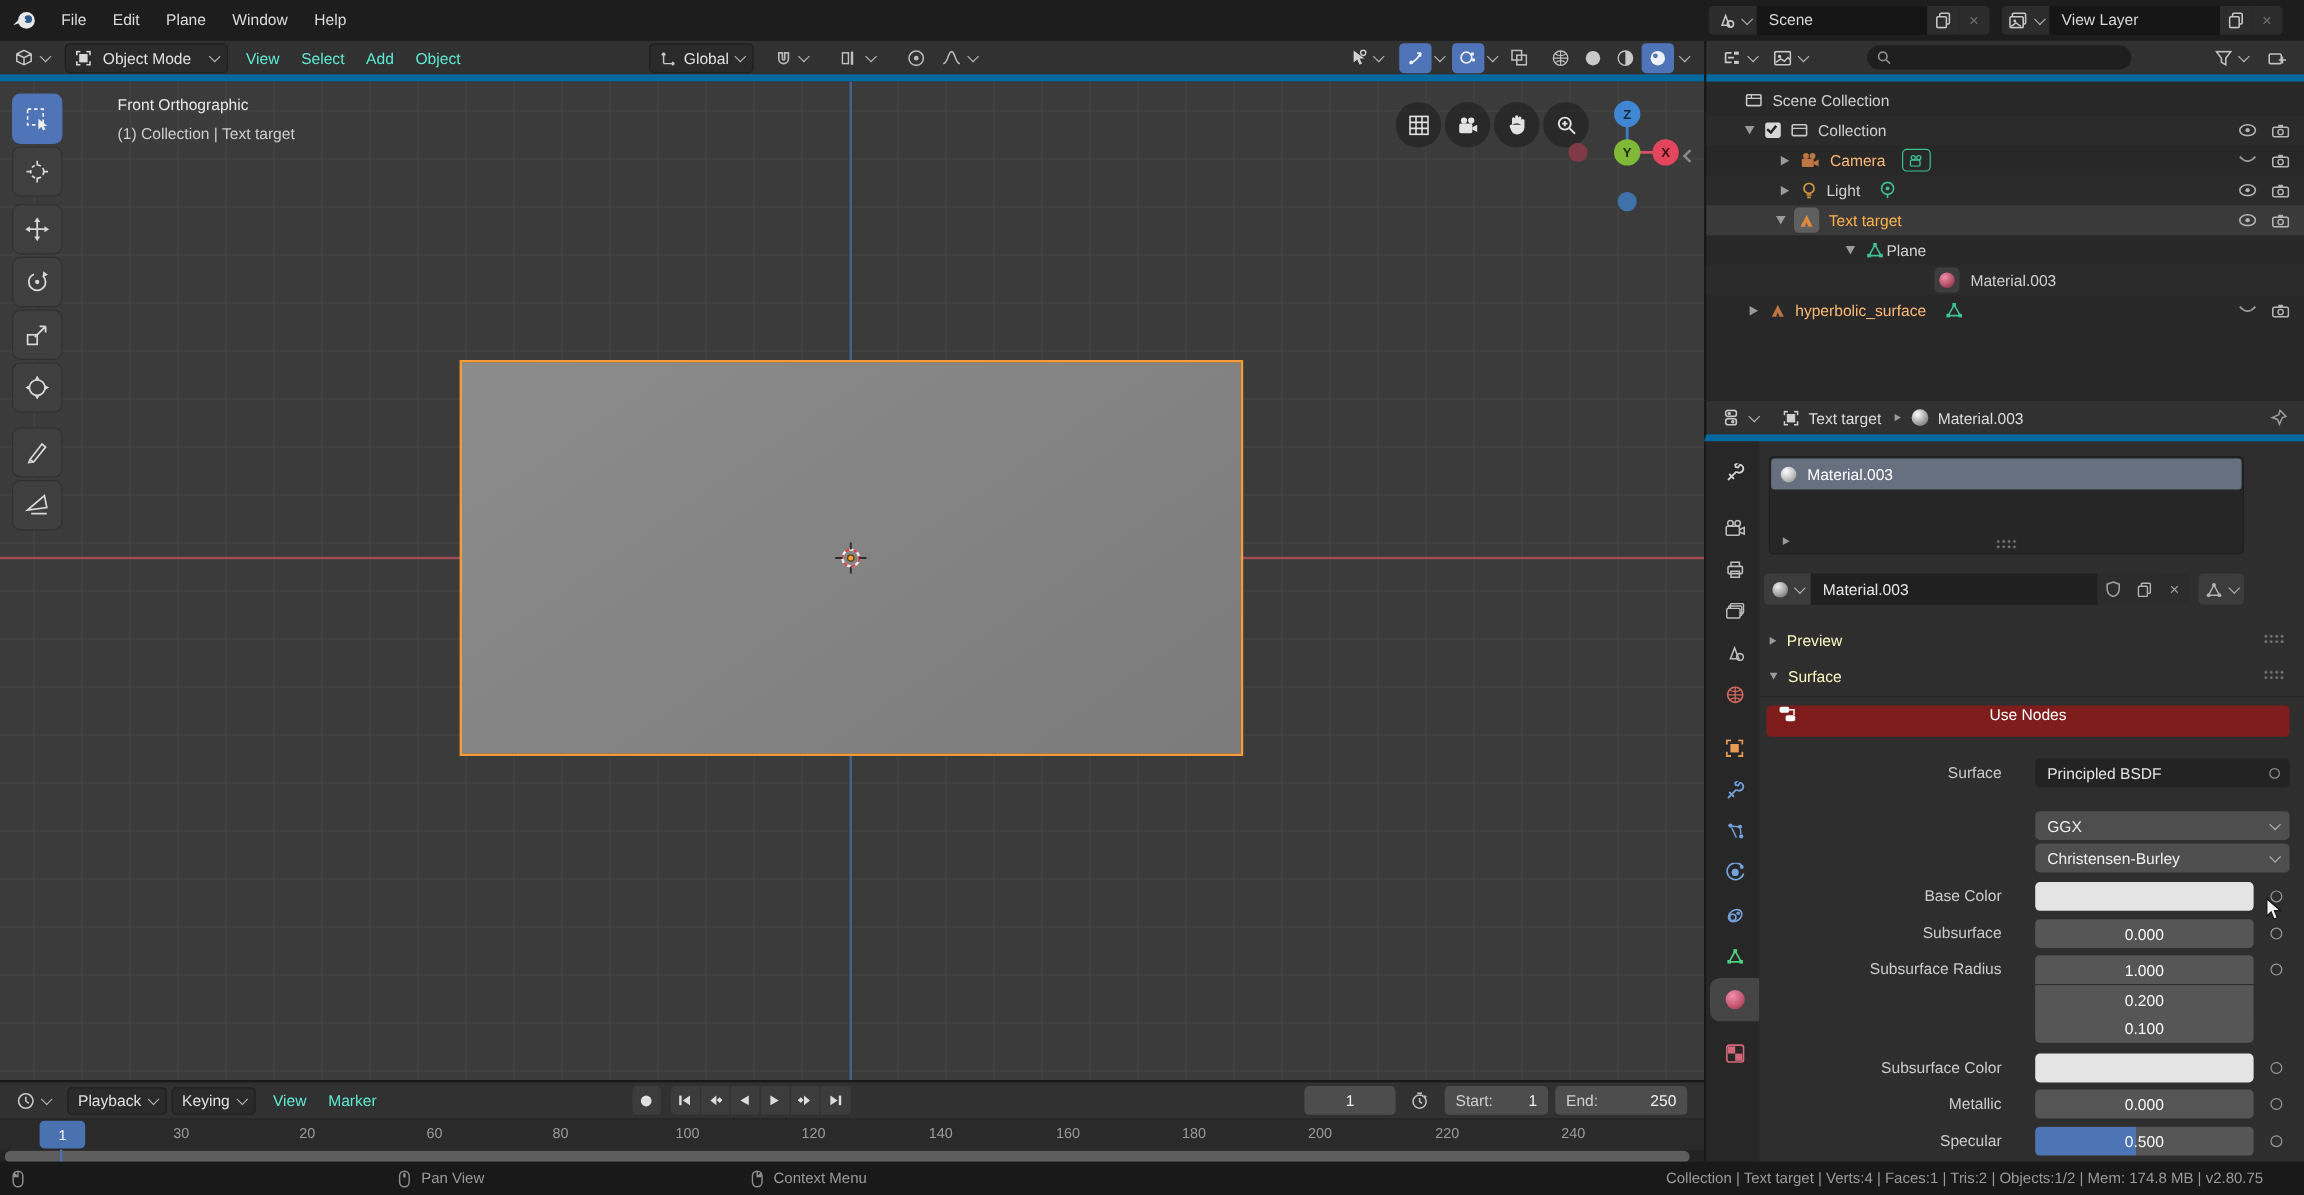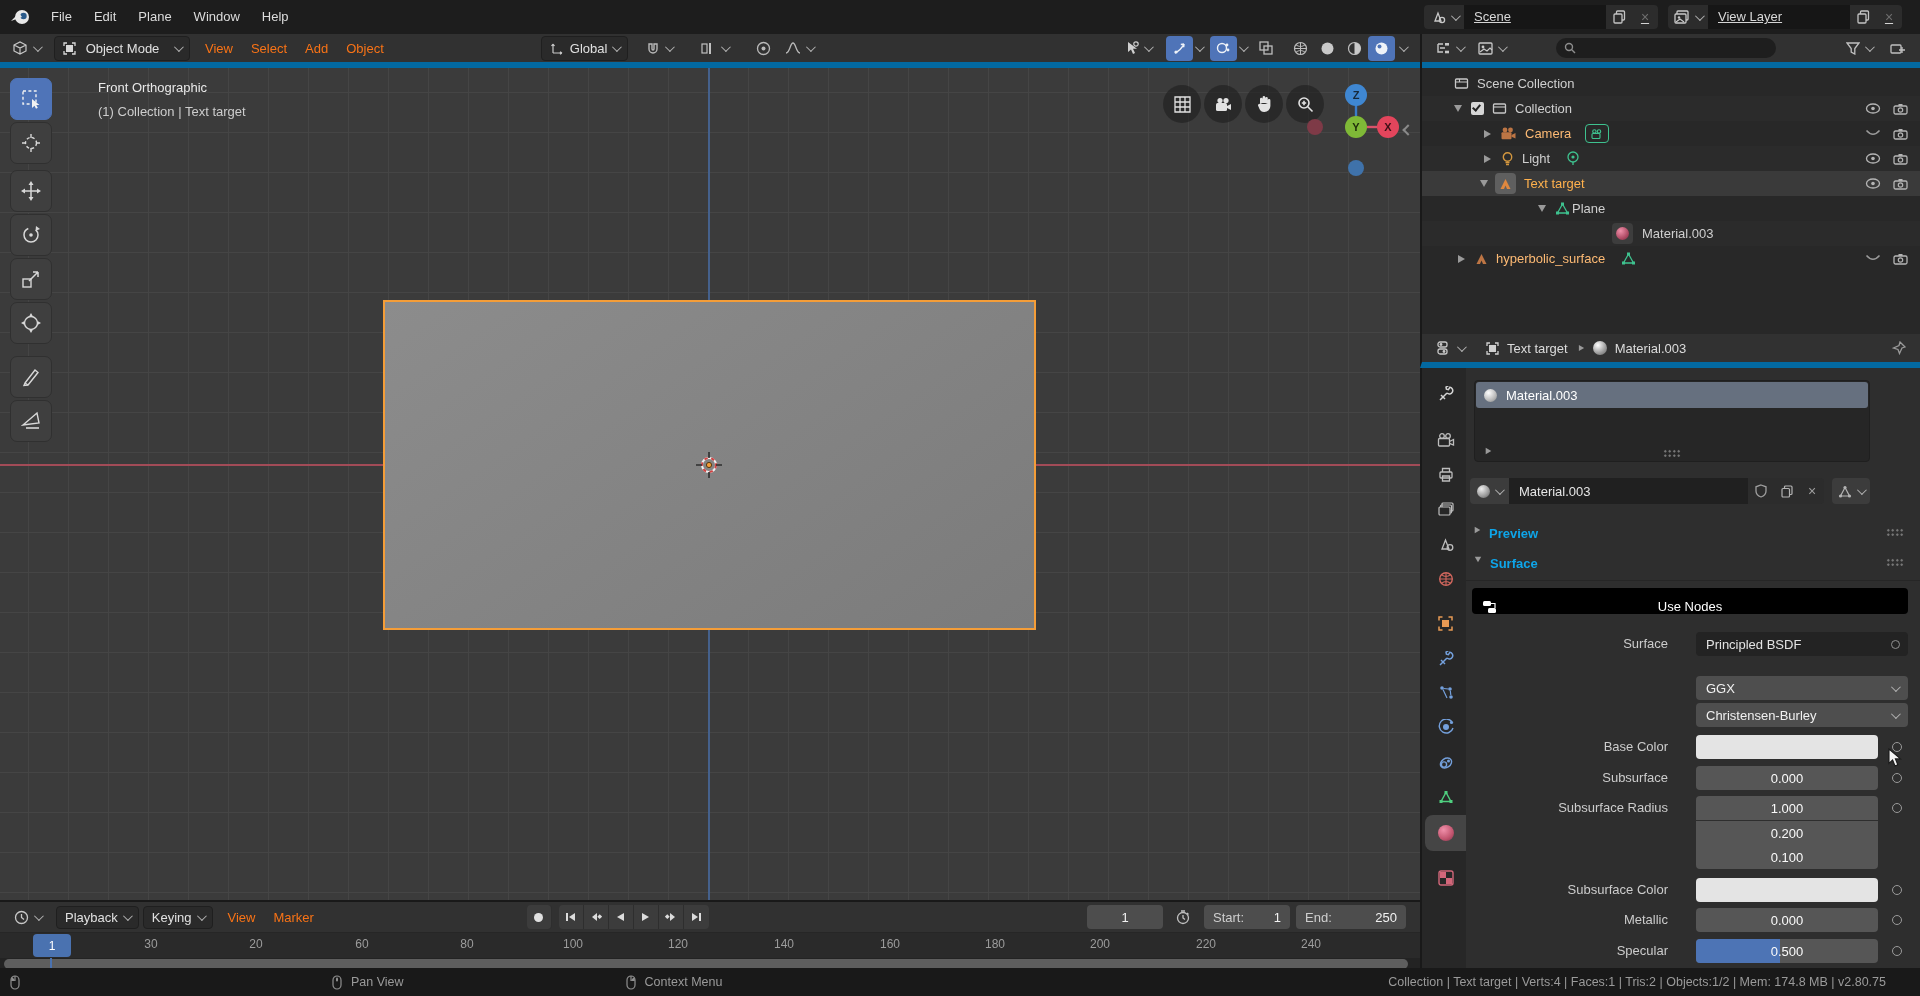--- a/index.html
+++ b/index.html
@@ -12,29 +12,29 @@
     border-bottom:1.6px solid #b0b0b0; transform:rotate(45deg) translateY(-2px); margin-left:5px; }
   .tri-r { width:0;height:0;border-left:7px solid #9a9a9a;border-top:4.5px solid transparent;border-bottom:4.5px solid transparent; }
   .tri-d { width:0;height:0;border-top:7px solid #9a9a9a;border-left:4.5px solid transparent;border-right:4.5px solid transparent; }
   
   #topbar { left:0; top:0; width:1920px; height:34px; background:#1d1d1d; display:flex; align-items:center; }
   .menu { padding:0 11px; height:34px; line-height:34px; color:#dcdcdc; cursor:default; }
   .tabs { display:flex; height:34px; margin-left:46px; }
   .tab { padding:0 14px; line-height:34px; color:#9e9e9e; background:#262626; border-right:1px solid #1b1b1b; }
   .tab.active { background:#3d3d3d; color:#f0f0f0; border-radius:6px 6px 0 0; }
   .tab.plus { background:#262626; color:#bbb; }
-  .idwidget { display:flex; align-items:center; height:24px;text-decoration:underline; }
+  .idwidget { display:flex; align-items:center; height:24px; }
   .idwidget .iconbox { background:#2c2c2c; height:24px; display:flex; align-items:center; padding:0 6px; border-radius:4px 0 0 4px; }
   .idwidget .idfield { background:#161616; height:24px; line-height:24px; padding:0 10px; color:#d8d8d8; min-width:120px; }
   .idwidget .sq { background:#2c2c2c; height:24px; width:26px; display:flex; align-items:center; justify-content:center; }
   .idwidget .xbtn { color:#6f6f6f; font-size:14px; border-radius:0 4px 4px 0; }
   
   .ed-header { background:#313131; border-bottom:6px solid #0369a1; display:flex; align-items:center; }
   .hbox { background:#2a2a2a; border:1px solid #1f1f1f; border-radius:4px; height:25px; display:flex; align-items:center; padding:0 8px; color:#e0e0e0; }
-  .hmenu { padding:0 9px; color:#f97316; }
+  .hmenu { padding:0 9px; color:#5eead4; }
   .togglebtn { width:27px; height:25px; display:flex; align-items:center; justify-content:center; background:transparent; border-radius:4px; }
   .togglebtn.on { background:#4f74b8; }
   
   #viewport { left:0; top:68px; width:1420px; height:832px;
     background-color:#3b3b3b;
     background-image:linear-gradient(to right,#454545 1px,transparent 1px),linear-gradient(to bottom,#454545 1px,transparent 1px);
     background-size:40px 40px; background-position:28px 24px; overflow:hidden; }
   .toolbtn { position:absolute; left:10px; width:42px; height:42px; background:#3f3f3f; border:1px solid #303030;
     border-radius:7px; display:flex; align-items:center; justify-content:center; }
   .toolbtn.active { background:#4f74b8; border-color:#4f74b8; }
@@ -51,21 +51,21 @@
   #props-tabs { position:absolute; left:0; top:0; width:44px; height:628px; background:#272727; }
   .ptab { position:absolute; left:3px; width:41px; height:36px; display:flex; align-items:center; justify-content:center; }
   .ptab.active { background:#454545; border-radius:8px 0 0 8px; }
   .plabel { position:absolute; width:216px; left:44px; text-align:right; padding-right:14px; color:#cccccc; line-height:24px; }
   .pfield { position:absolute; height:24px; border-radius:4px; display:flex; align-items:center; }
   .pfield.dark { background:#232323; color:#e3e3e3; padding:0 10px; }
   .pfield.drop { background:#4e4e4e; color:#f0f0f0; padding:0 10px; justify-content:space-between; }
   .pfield.slider { background:#565656; color:#fafafa; justify-content:center; font-size:13px; overflow:hidden; position:absolute; }
   .pfield.swatch { background:#e4e4e4; }
   .keydot { position:absolute; width:10px; height:10px; border:1.5px solid #9a9a9a; border-radius:50%; }
-  .panelhead { position:absolute; left:52px; display:flex; color:#0ea5e9;font-weight:bold; }
+  .panelhead { position:absolute; left:52px; display:flex; align-items:center; color:#fef9c3; }
   .grip { position:absolute; width:18px; height:8px;
     background-image:radial-gradient(#7d7d7d 1px, transparent 1.3px); background-size:4.5px 4.5px; }
   
   #timeline { left:0; top:900px; width:1420px; height:68px; background:#313131; border-top:2px solid #191919; }
   #tl-ruler { position:absolute; left:0; top:30px; width:1420px; height:26px; background:#2a2a2a; border-top:1px solid #262626; }
   .rnum { position:absolute; top:4px; transform:translateX(-50%); color:#9c9c9c; font-size:12px; }
   .pbtn { width:25px; height:24px; background:#3c3c3c; display:flex; align-items:center; justify-content:center; border-right:1px solid #2e2e2e; }
   .numfield { background:#4d4d4d; border-radius:4px; height:24px; display:flex; align-items:center; justify-content:center; color:#f2f2f2; }
   
   #statusbar { left:0; top:968px; width:1920px; height:28px; background:#191919; display:flex; align-items:center; color:#9a9a9a; font-size:12.5px; }
@@ -728,21 +728,21 @@
     </div>
     <span class="grip" style="left:464px; top:160px"></span>
 
     <div class="panelhead" style="top:188px">
       <span class="tri-d" style="transform:scale(.8); margin-right:8px"></span>
       <span>Surface</span>
     </div>
     <span class="grip" style="left:464px; top:190px"></span>
     <div class="abs" style="left:44px; top:212px; width:456px; height:1px; background:#262626"></div>
 
-    <div class="abs" style="left:50px; top:220px; width:436px; height:26px; background:#000000; border-radius:4px; display:flex; align-items:flex-end; color:#fff">
+    <div class="abs" style="left:50px; top:220px; width:436px; height:26px; background:#7f1d1d; border-radius:4px; display:flex; align-items:flex-start; color:#fff">
       <svg width="15" height="14" viewBox="0 0 15 14" style="margin:0 8px 0 10px">
           <rect x="1" y="1" width="8" height="5" rx="1.5" fill="#fff"></rect>
           <rect x="6" y="8" width="8" height="5" rx="1.5" fill="#fff"></rect>
           <path d="M9 3.5 H13 V8" fill="none" stroke="#fff" stroke-width="1.2"></path>
         </svg>
       <span style="flex:1; text-align:center; margin-right:33px">Use Nodes</span>
     </div>
 
     <span class="plabel" style="top:264px">Surface</span>
     <div class="pfield dark" style="left:274px; top:264px; width:212px">

